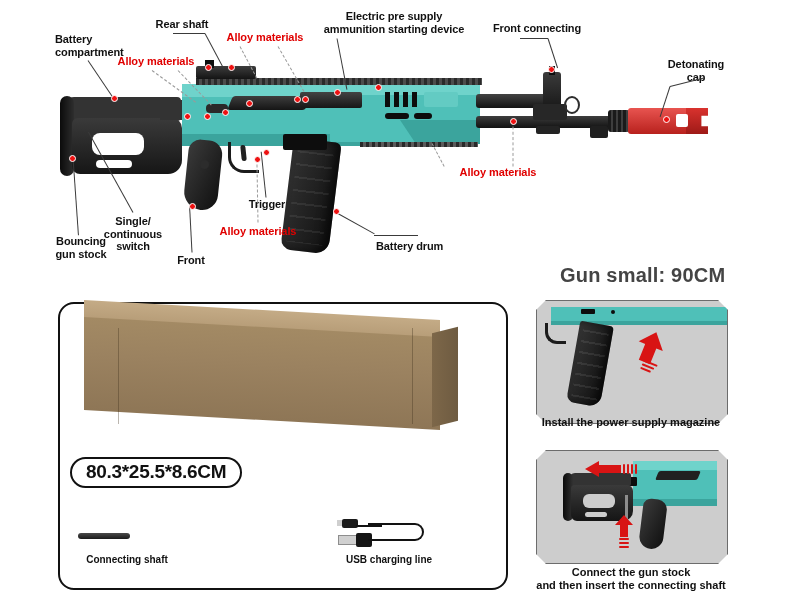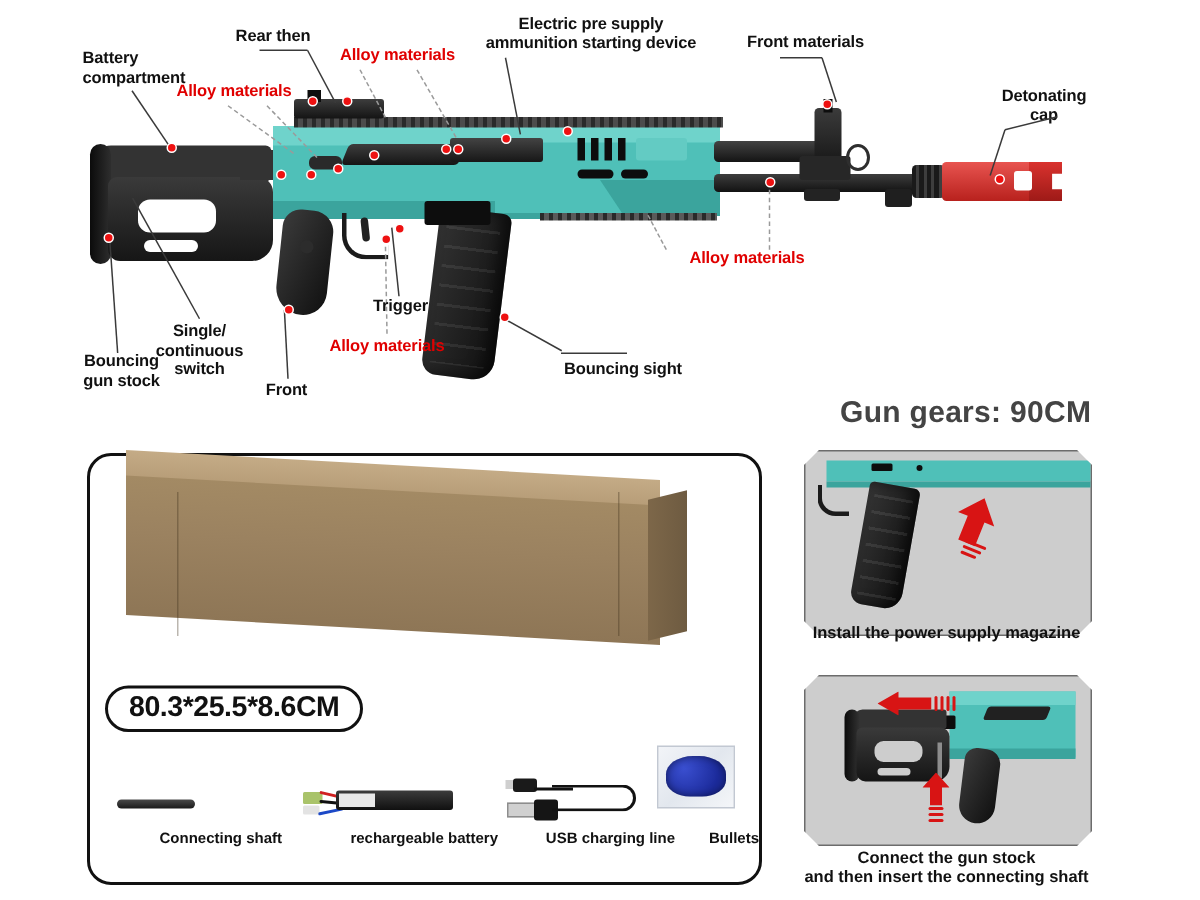--- a/index.html
+++ b/index.html
@@ -134,21 +134,20 @@
   .accessory {
     position: absolute;
     text-align: center;
   }
   .accessory .cap {
     font-size: 10px;
     font-weight: bold;
     color: #111111;
     margin-top: 3px;
     white-space: nowrap;
-    text-align: right;
   }
   .acc-art { position: relative; height: 42px; }
 
   
   .shaft {
     position: absolute;
     left: 12px; top: 24px;
     width: 52px; height: 6px;
     border-radius: 3px;
     background: linear-gradient(180deg,#4a4a4a,#1a1a1a);
@@ -343,21 +342,21 @@
     <div class="gp" style="left:686px;top:108px;width:22px;height:26px;
                 background:linear-gradient(180deg,#d9322e,#9e1a17);
                 clip-path:polygon(0 0,100% 0,100% 30%,70% 30%,70% 70%,100% 70%,100% 100%,0 100%);"></div>
     <div class="gp" style="left:676px;top:114px;width:12px;height:13px;background:#ffffff;border-radius:2px;"></div>
 
     <div class="label l" style="left:55px;top:33px;width:96px;">Battery
 compartment</div>
     <div class="leader" style="left:88px;top:60px;width:47px;transform:rotate(56deg);"></div>
     <div class="dot" style="left:111px;top:95px;"></div>
 
-    <div class="label c" style="left:143px;top:18px;width:78px;">Rear then</div>
+    <div class="label c" style="left:143px;top:18px;width:78px;">Rear shaft</div>
     <div class="leader" style="left:173px;top:33px;width:32px;"></div>
     <div class="leader" style="left:205px;top:33px;width:40px;transform:rotate(62deg);"></div>
     <div class="dot" style="left:205px;top:64px;"></div>
 
     <div class="label red c" style="left:108px;top:55px;width:96px;">Alloy materials</div>
     <div class="leader dash" style="left:152px;top:70px;width:54px;transform:rotate(36deg);"></div>
     <div class="leader dash" style="left:178px;top:70px;width:48px;transform:rotate(46deg);"></div>
 
     <div class="label red c" style="left:217px;top:31px;width:96px;">Alloy materials</div>
     <div class="leader dash" style="left:240px;top:46px;width:36px;transform:rotate(62deg);"></div>
@@ -369,21 +368,21 @@
     <div class="leader" style="left:337px;top:38px;width:52px;transform:rotate(79deg);"></div>
     <div class="dot" style="left:334px;top:89px;"></div>
     <div class="dot" style="left:294px;top:96px;"></div>
     <div class="dot" style="left:302px;top:96px;"></div>
     <div class="dot" style="left:246px;top:100px;"></div>
     <div class="dot" style="left:222px;top:109px;"></div>
     <div class="dot" style="left:184px;top:113px;"></div>
     <div class="dot" style="left:204px;top:113px;"></div>
     <div class="dot" style="left:375px;top:84px;"></div>
 
-    <div class="label c" style="left:485px;top:22px;width:104px;">Front materials</div>
+    <div class="label c" style="left:485px;top:22px;width:104px;">Front connecting</div>
     <div class="leader" style="left:520px;top:38px;width:28px;"></div>
     <div class="leader" style="left:548px;top:38px;width:31px;transform:rotate(72deg);"></div>
     <div class="dot" style="left:548px;top:66px;"></div>
 
     <div class="label c" style="left:650px;top:58px;width:92px;">Detonating
 cap</div>
     <div class="leader" style="left:670px;top:86px;width:36px;transform:rotate(-14deg);"></div>
     <div class="leader" style="left:670px;top:86px;width:32px;transform:rotate(108deg);"></div>
     <div class="dot" style="left:663px;top:116px;"></div>
 
@@ -407,80 +406,61 @@
     <div class="dot" style="left:189px;top:203px;"></div>
 
     <div class="label red c" style="left:210px;top:225px;width:96px;">Alloy materials</div>
     <div class="leader dash" style="left:258px;top:222px;width:63px;transform:rotate(-91deg);"></div>
     <div class="dot" style="left:254px;top:156px;"></div>
 
     <div class="label c" style="left:240px;top:198px;width:54px;">Trigger</div>
     <div class="leader" style="left:266px;top:197px;width:46px;transform:rotate(-96deg);"></div>
     <div class="dot" style="left:263px;top:149px;"></div>
 
-    <div class="label l" style="left:376px;top:240px;width:110px;">Bouncing sight</div>
+    <div class="label l" style="left:376px;top:240px;width:110px;">Battery drum</div>
     <div class="leader" style="left:336px;top:212px;width:44px;transform:rotate(29deg);"></div>
     <div class="leader" style="left:374px;top:235px;width:44px;"></div>
     <div class="dot" style="left:333px;top:208px;"></div>
   </div>
 
 
-  <div id="gun-length">Gun gears: 90CM</div>
+  <div id="gun-length">Gun small: 90CM</div>
 
   <div id="package-panel">
 
     <div class="abs" style="left:0;top:0;width:410px;height:130px;">
       <div class="carton-top"></div>
       <div class="carton-front"></div>
       <div class="carton-side"></div>
       <div class="carton-flapline" style="left:58px;top:24px;height:96px;transform:skewY(3.2deg);"></div>
       <div class="carton-flapline" style="left:352px;top:24px;height:96px;transform:skewY(3.2deg);"></div>
     </div>
 
     <div id="dim-badge">80.3*25.5*8.6CM</div>
 
     <div class="accessory" style="left:6px;top:205px;width:122px;">
       <div class="acc-art">
         <div class="shaft"></div>
       </div>
       <div class="cap">Connecting shaft</div>
     </div>
 
-    <div class="accessory" style="left:120px;top:205px;width:152px;">
-      <div class="acc-art">
-        <div class="bat-conn"></div>
-        <div class="bat-conn2"></div>
-        <div class="wire" style="left:33px;top:20px;width:16px;background:#d02020;transform:rotate(13deg);"></div>
-        <div class="wire" style="left:33px;top:25px;width:16px;background:#101010;transform:rotate(6deg);"></div>
-        <div class="wire" style="left:32px;top:31px;width:17px;background:#1c49c7;transform:rotate(-12deg);"></div>
-        <div class="bat-body"></div>
-        <div class="bat-label"></div>
-      </div>
-      <div class="cap">rechargeable battery</div>
-    </div>
 
     <div class="accessory" style="left:268px;top:205px;width:122px;">
       <div class="acc-art">
         <div class="usb-plug-tip"></div>
         <div class="usb-plug"></div>
         <div class="usb-a"></div>
         <div class="usb-a2"></div>
         <div class="usb-cord"></div>
         <div class="usb-cord2"></div>
       </div>
       <div class="cap">USB charging line</div>
     </div>
 
-    <div class="accessory" style="left:362px;top:193px;width:84px;">
-      <div class="acc-art" style="height:54px;">
-        <div class="bag"></div>
-        <div class="beads"></div>
-      </div>
-      <div class="cap">Bullets</div>
-    </div>
   </div>
 
   <div class="step-panel" style="left:536px;top:300px;width:190px;height:122px;">
 
     <div class="gp teal" style="left:14px;top:6px;width:178px;height:14px;"></div>
     <div class="gp teal-d" style="left:14px;top:20px;width:178px;height:4px;"></div>
     <div class="gp blk-d" style="left:44px;top:8px;width:14px;height:5px;border-radius:1px;"></div>
     <div class="gp blk-d" style="left:74px;top:9px;width:4px;height:4px;border-radius:50%;"></div>
 
     <div class="gp" style="left:8px;top:22px;width:18px;height:18px;border:3px solid #1b1b1b;

